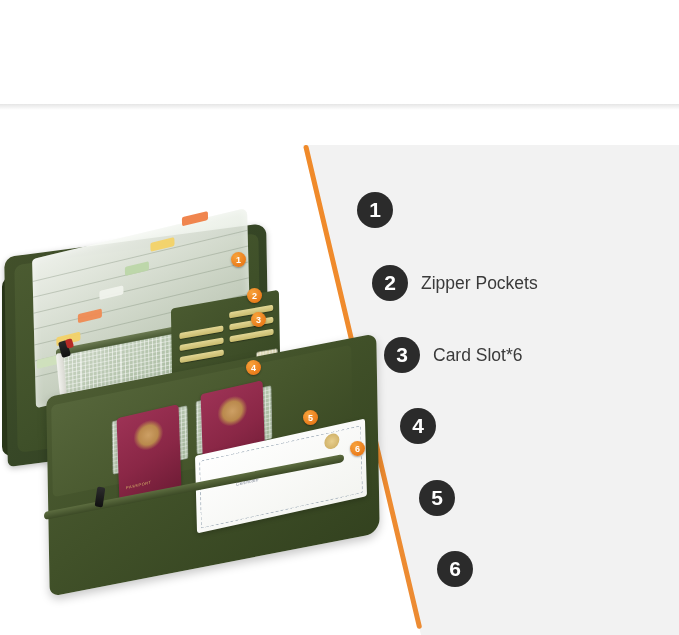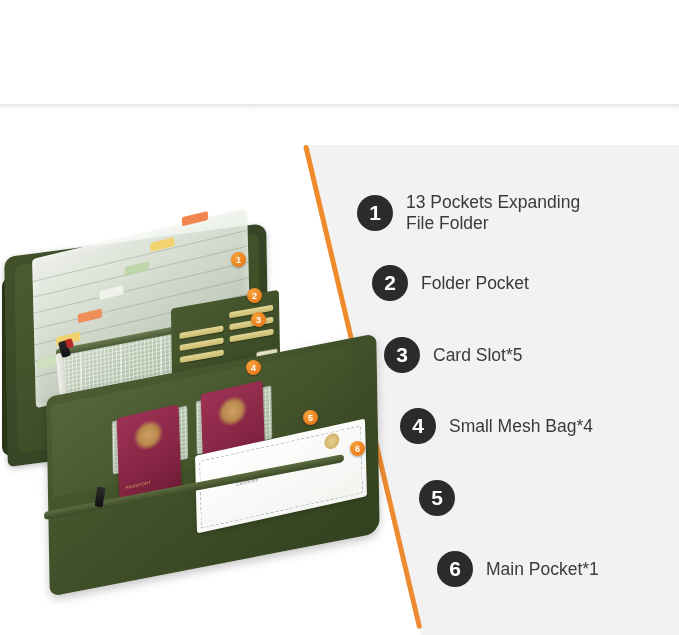--- a/index.html
+++ b/index.html
@@ -317,41 +317,37 @@
 
   <div class="photo-badge" style="left:231px;top:252px">1</div>
   <div class="photo-badge" style="left:247px;top:288px">2</div>
   <div class="photo-badge" style="left:251px;top:312px">3</div>
   <div class="photo-badge" style="left:246px;top:360px">4</div>
   <div class="photo-badge" style="left:303px;top:410px">5</div>
   <div class="photo-badge" style="left:350px;top:441px">6</div>
 
   <div class="feature" style="left:357px;top:192px">
     <div class="feat-circle">1</div>
-    <div class="feat-label">13 Pockets Expanding
-File Folder</div>
   </div>
 
   <div class="feature" style="left:372px;top:265px">
     <div class="feat-circle">2</div>
-    <div class="feat-label">Folder Pocket</div>
+    <div class="feat-label">Zipper Pockets</div>
   </div>
 
   <div class="feature" style="left:384px;top:337px">
     <div class="feat-circle">3</div>
-    <div class="feat-label">Card Slot*5</div>
+    <div class="feat-label">Card Slot*6</div>
   </div>
 
   <div class="feature" style="left:400px;top:408px">
     <div class="feat-circle">4</div>
-    <div class="feat-label">Small Mesh Bag*4</div>
   </div>
 
   <div class="feature" style="left:419px;top:480px">
     <div class="feat-circle">5</div>
   </div>
 
   <div class="feature" style="left:437px;top:551px">
     <div class="feat-circle">6</div>
-    <div class="feat-label">Main Pocket*1</div>
   </div>
 
 </div>
 
 </body></html>

